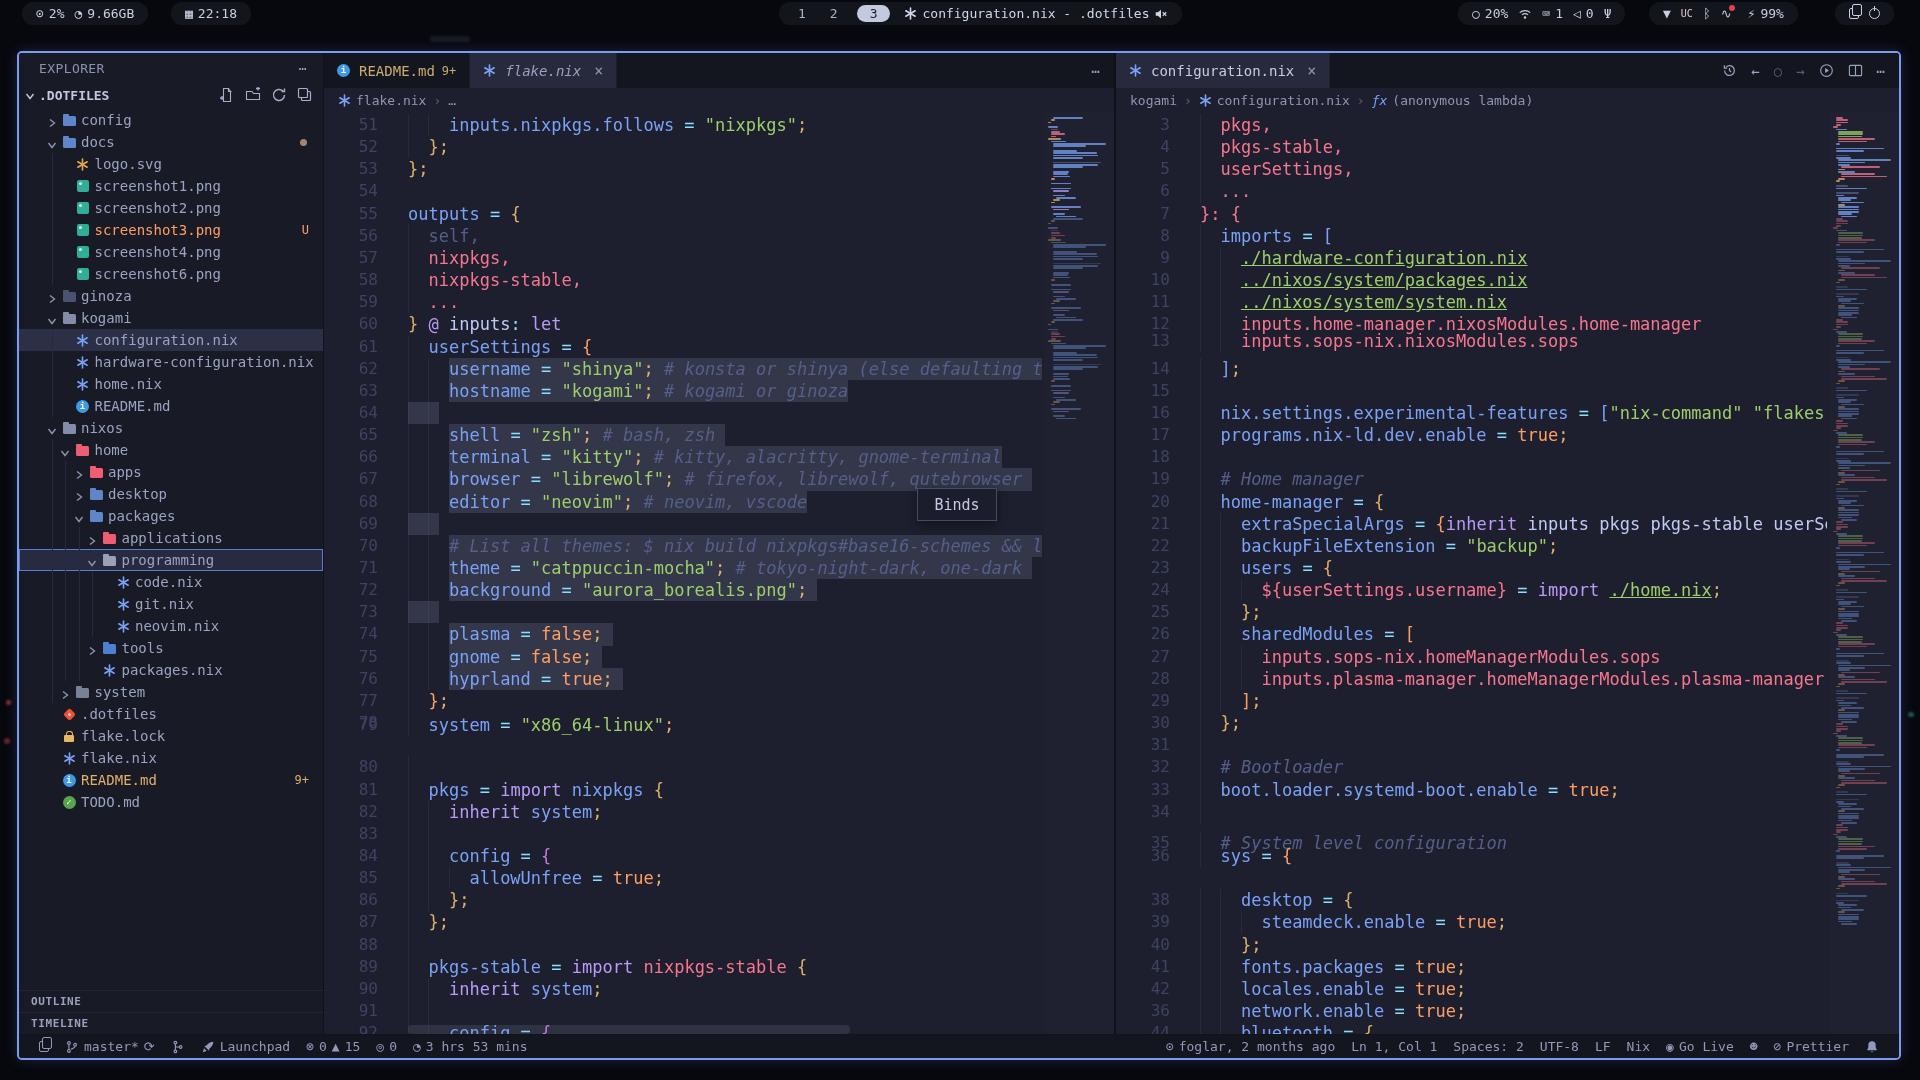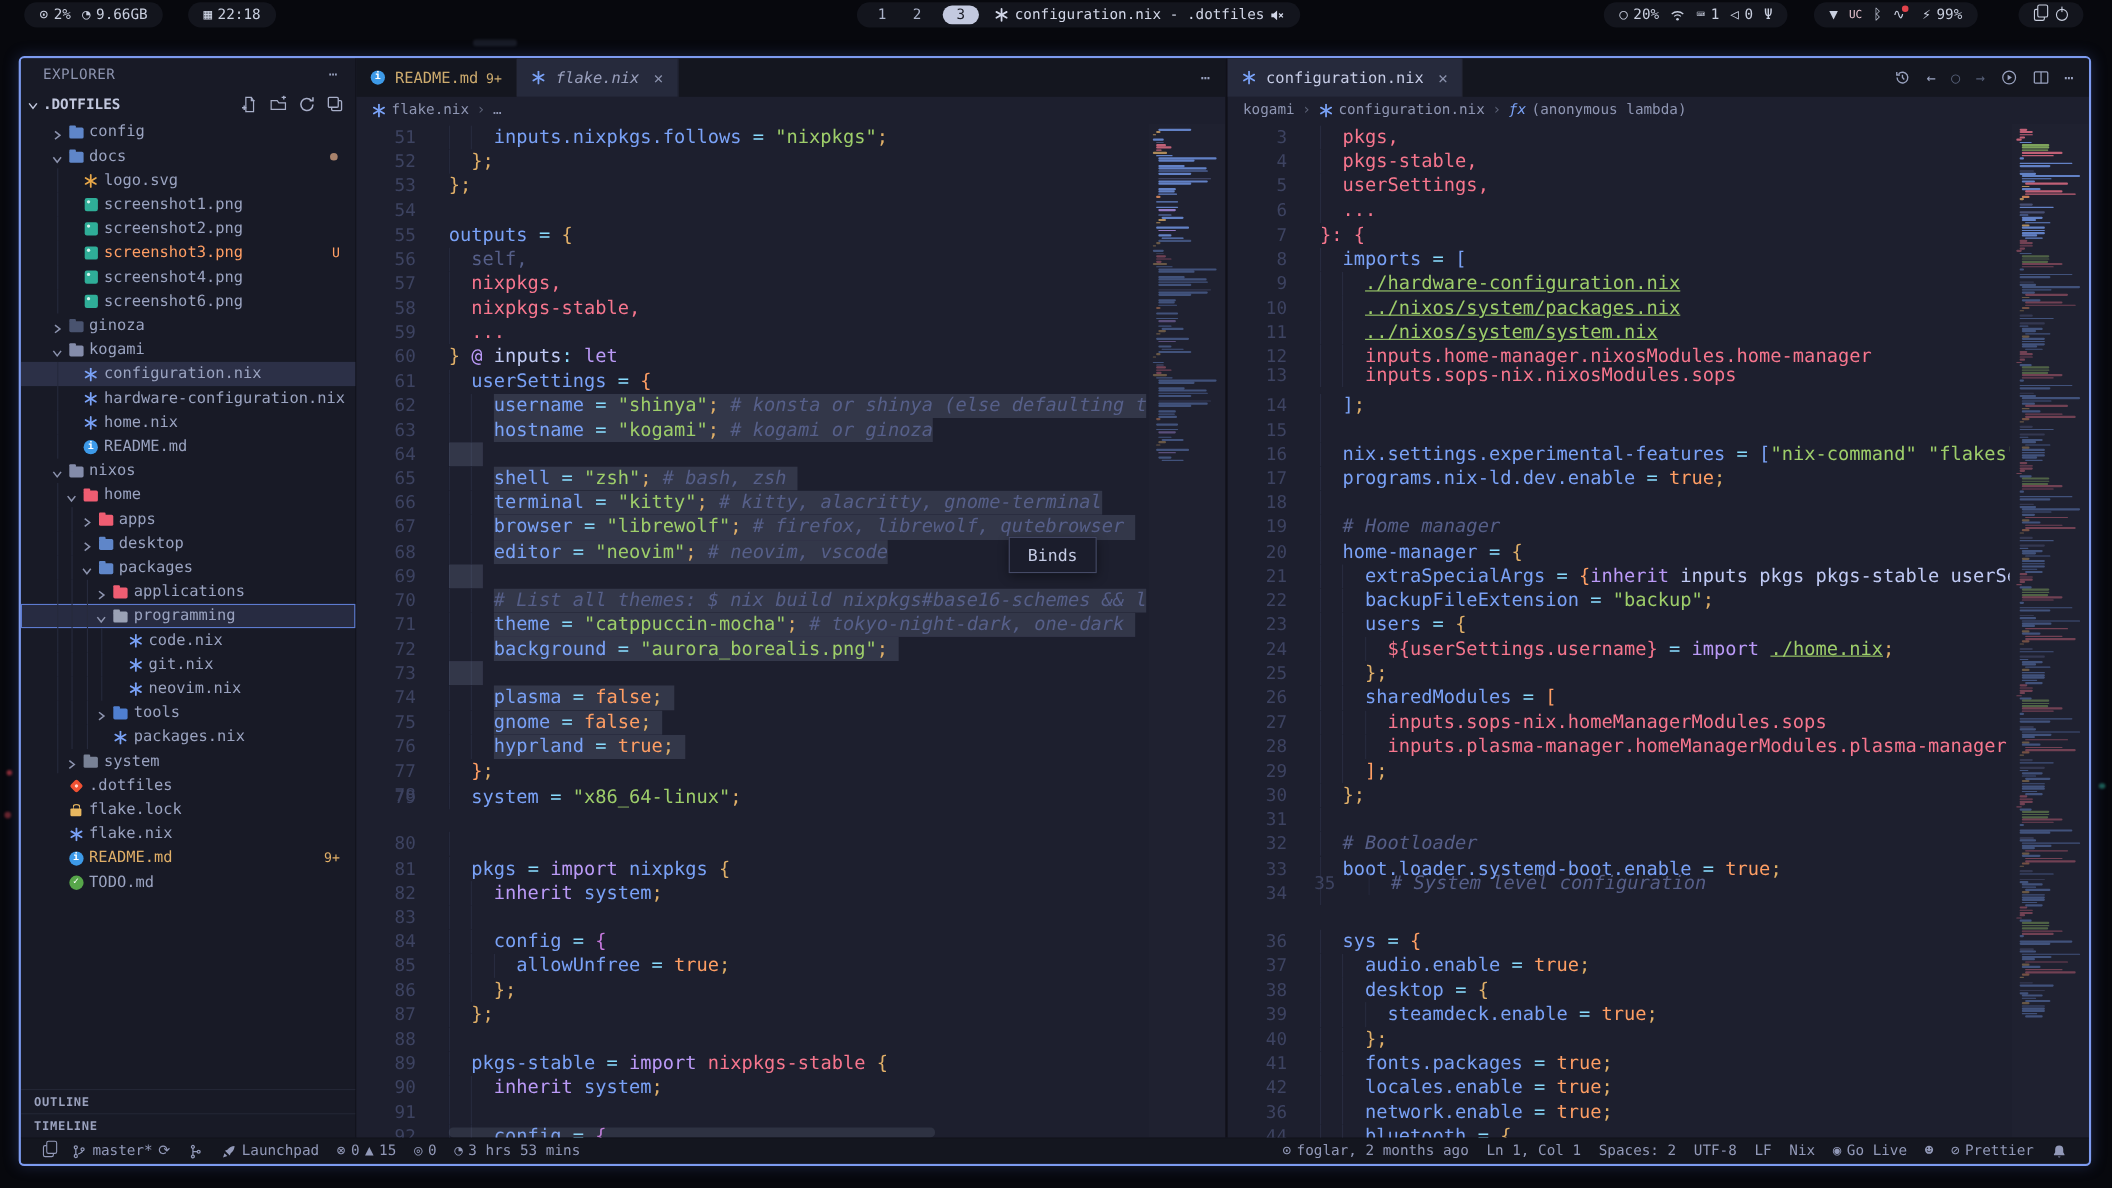--- a/index.html
+++ b/index.html
@@ -1011,23 +1011,22 @@
             <div class="cl" style="top: 489.3px;"><span class="ln">25</span><span class="lc"><span class="gline" style="left: 0ch;"></span><span class="gline" style="left: 2ch;"></span><span style="position: relative;">    <span class="tk-y">}</span><span class="tk-p">;</span></span></span></div>
             <div class="cl" style="top: 511.45px;"><span class="ln">26</span><span class="lc"><span class="gline" style="left: 0ch;"></span><span class="gline" style="left: 2ch;"></span><span style="position: relative;">    <span class="tk-b">sharedModules</span><span class="tk-o"> = </span><span class="tk-r">[</span></span></span></div>
             <div class="cl" style="top: 533.6px;"><span class="ln">27</span><span class="lc"><span class="gline" style="left: 0ch;"></span><span class="gline" style="left: 2ch;"></span><span class="gline" style="left: 4ch;"></span><span style="position: relative;">      <span class="tk-n">inputs.sops-nix.homeManagerModules.sops</span></span></span></div>
             <div class="cl" style="top: 555.75px;"><span class="ln">28</span><span class="lc"><span class="gline" style="left: 0ch;"></span><span class="gline" style="left: 2ch;"></span><span class="gline" style="left: 4ch;"></span><span style="position: relative;">      <span class="tk-n">inputs.plasma-manager.homeManagerModules.plasma-manager</span></span></span></div>
             <div class="cl" style="top: 577.9px;"><span class="ln">29</span><span class="lc"><span class="gline" style="left: 0ch;"></span><span class="gline" style="left: 2ch;"></span><span style="position: relative;">    <span class="tk-r">]</span><span class="tk-p">;</span></span></span></div>
             <div class="cl" style="top: 600.05px;"><span class="ln">30</span><span class="lc"><span class="gline" style="left: 0ch;"></span><span style="position: relative;">  <span class="tk-y">}</span><span class="tk-p">;</span></span></span></div>
             <div class="cl" style="top: 622.2px;"><span class="ln">31</span><span class="lc"><span class="gline" style="left: 0ch;"></span><span style="position: relative;"></span></span></div>
             <div class="cl" style="top: 644.35px;"><span class="ln">32</span><span class="lc"><span class="gline" style="left: 0ch;"></span><span style="position: relative;">  <span class="tk-c"># Bootloader</span></span></span></div>
             <div class="cl" style="top: 666.5px;"><span class="ln">33</span><span class="lc"><span class="gline" style="left: 0ch;"></span><span style="position: relative;">  <span class="tk-b">boot.loader.systemd-boot.enable</span><span class="tk-o"> = </span><span class="tk-t">true</span><span class="tk-p">;</span></span></span></div>
             <div class="cl" style="top: 688.65px;"><span class="ln">34</span><span class="lc"><span class="gline" style="left: 0ch;"></span><span style="position: relative;"></span></span></div>
-            <div class="cl" style="top: 680px; margin-left: 44px;"><span class="ln">35</span><span class="lc"><span class="gline" style="left: 0ch;"></span><span style="position: relative;">  <span class="tk-c"># System level configuration</span></span></span></div>
+            <div class="cl" style="top: 720px;"><span class="ln">35</span><span class="lc"><span class="gline" style="left: 0ch;"></span><span style="position: relative;">  <span class="tk-c"># System level configuration</span></span></span></div>
             <div class="cl" style="top: 732.95px;"><span class="ln">36</span><span class="lc"><span class="gline" style="left: 0ch;"></span><span style="position: relative;">  <span class="tk-b">sys</span><span class="tk-o"> = </span><span class="tk-r">{</span></span></span></div>
-            <div class="cl" style="top: 755.1px;"><span class="ln">37</span><span class="lc"><span class="gline" style="left: 0ch;"></span><span class="gline" style="left: 2ch;"></span><span style="position: relative;">    <span class="tk-b">audio.enable</span><span class="tk-o"> = </span><span class="tk-t">true</span><span class="tk-p">;</span></span></span></div>
             <div class="cl" style="top: 777.25px;"><span class="ln">38</span><span class="lc"><span class="gline" style="left: 0ch;"></span><span class="gline" style="left: 2ch;"></span><span style="position: relative;">    <span class="tk-b">desktop</span><span class="tk-o"> = </span><span class="tk-y">{</span></span></span></div>
             <div class="cl" style="top: 799.4px;"><span class="ln">39</span><span class="lc"><span class="gline" style="left: 0ch;"></span><span class="gline" style="left: 2ch;"></span><span class="gline" style="left: 4ch;"></span><span style="position: relative;">      <span class="tk-b">steamdeck.enable</span><span class="tk-o"> = </span><span class="tk-t">true</span><span class="tk-p">;</span></span></span></div>
             <div class="cl" style="top: 821.55px;"><span class="ln">40</span><span class="lc"><span class="gline" style="left: 0ch;"></span><span class="gline" style="left: 2ch;"></span><span style="position: relative;">    <span class="tk-y">}</span><span class="tk-p">;</span></span></span></div>
             <div class="cl" style="top: 843.7px;"><span class="ln">41</span><span class="lc"><span class="gline" style="left: 0ch;"></span><span class="gline" style="left: 2ch;"></span><span style="position: relative;">    <span class="tk-b">fonts.packages</span><span class="tk-o"> = </span><span class="tk-t">true</span><span class="tk-p">;</span></span></span></div>
             <div class="cl" style="top: 865.85px;"><span class="ln">42</span><span class="lc"><span class="gline" style="left: 0ch;"></span><span class="gline" style="left: 2ch;"></span><span style="position: relative;">    <span class="tk-b">locales.enable</span><span class="tk-o"> = </span><span class="tk-t">true</span><span class="tk-p">;</span></span></span></div>
             <div class="cl" style="top: 888px;"><span class="ln">36</span><span class="lc"><span class="gline" style="left: 0ch;"></span><span class="gline" style="left: 2ch;"></span><span style="position: relative;">    <span class="tk-b">network.enable</span><span class="tk-o"> = </span><span class="tk-t">true</span><span class="tk-p">;</span></span></span></div>
             <div class="cl" style="top: 910.15px;"><span class="ln">44</span><span class="lc"><span class="gline" style="left: 0ch;"></span><span class="gline" style="left: 2ch;"></span><span style="position: relative;">    <span class="tk-b">bluetooth</span><span class="tk-o"> = </span><span class="tk-y">{</span></span></span></div>
             <div class="mm">
               <span class="mmbar" style="top: 5px; left: 6.6px; width: 7.04px; background: rgb(247, 118, 142); opacity: 0.75;"></span>
               <span class="mmbar" style="top: 7.35px; left: 6.6px; width: 12.08px; background: rgb(247, 118, 142); opacity: 0.75;"></span>

